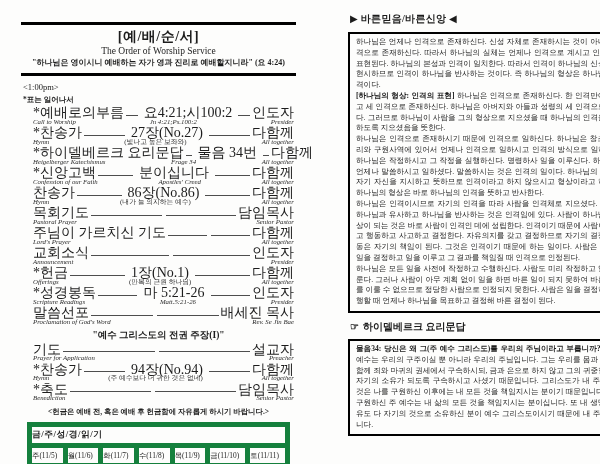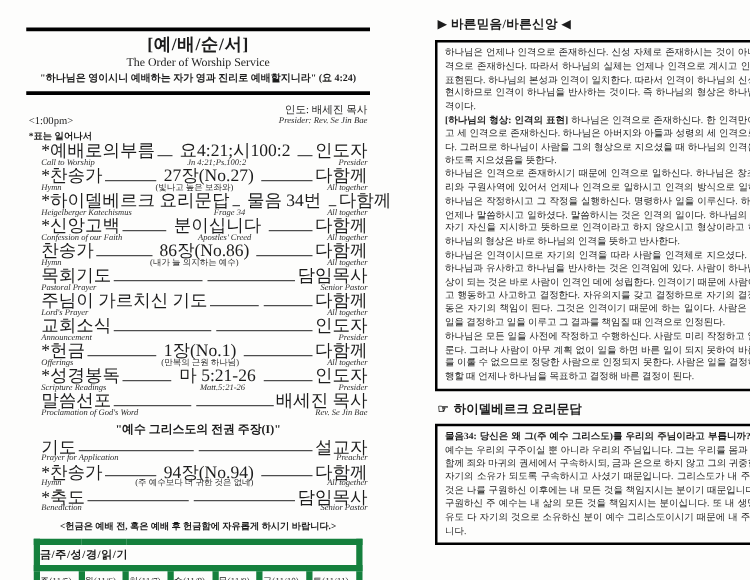--- a/index.html
+++ b/index.html
@@ -52,24 +52,20 @@
 <body>
 
 <div class="left-page">
   <div class="lp-header">
     <div class="lp-title">[예/배/순/서]</div>
     <div class="lp-subtitle">The Order of Worship Service</div>
     <div class="lp-verse">"하나님은 영이시니 예배하는 자가 영과 진리로 예배할지니라" (요 4:24)</div>
   </div>
   <div class="presider-row">
     <div class="time">&lt;1:00pm&gt;</div>
-    <div class="presider">
-      <div class="presider-ko">인도: 배세진 목사</div>
-      <div class="presider-en">Presider: Rev. Se Jin Bae</div>
-    </div>
   </div>
   <div class="stand-note">*표는 일어나서</div>
 
   <div class="items" id="items-top">
       <div class="witem">
         <div class="l1">
           <span class="nm">*예배로의부름</span>
           <span class="rule"></span>
           <span class="ct">요4:21;시100:2</span>
           <span class="rule"></span>

